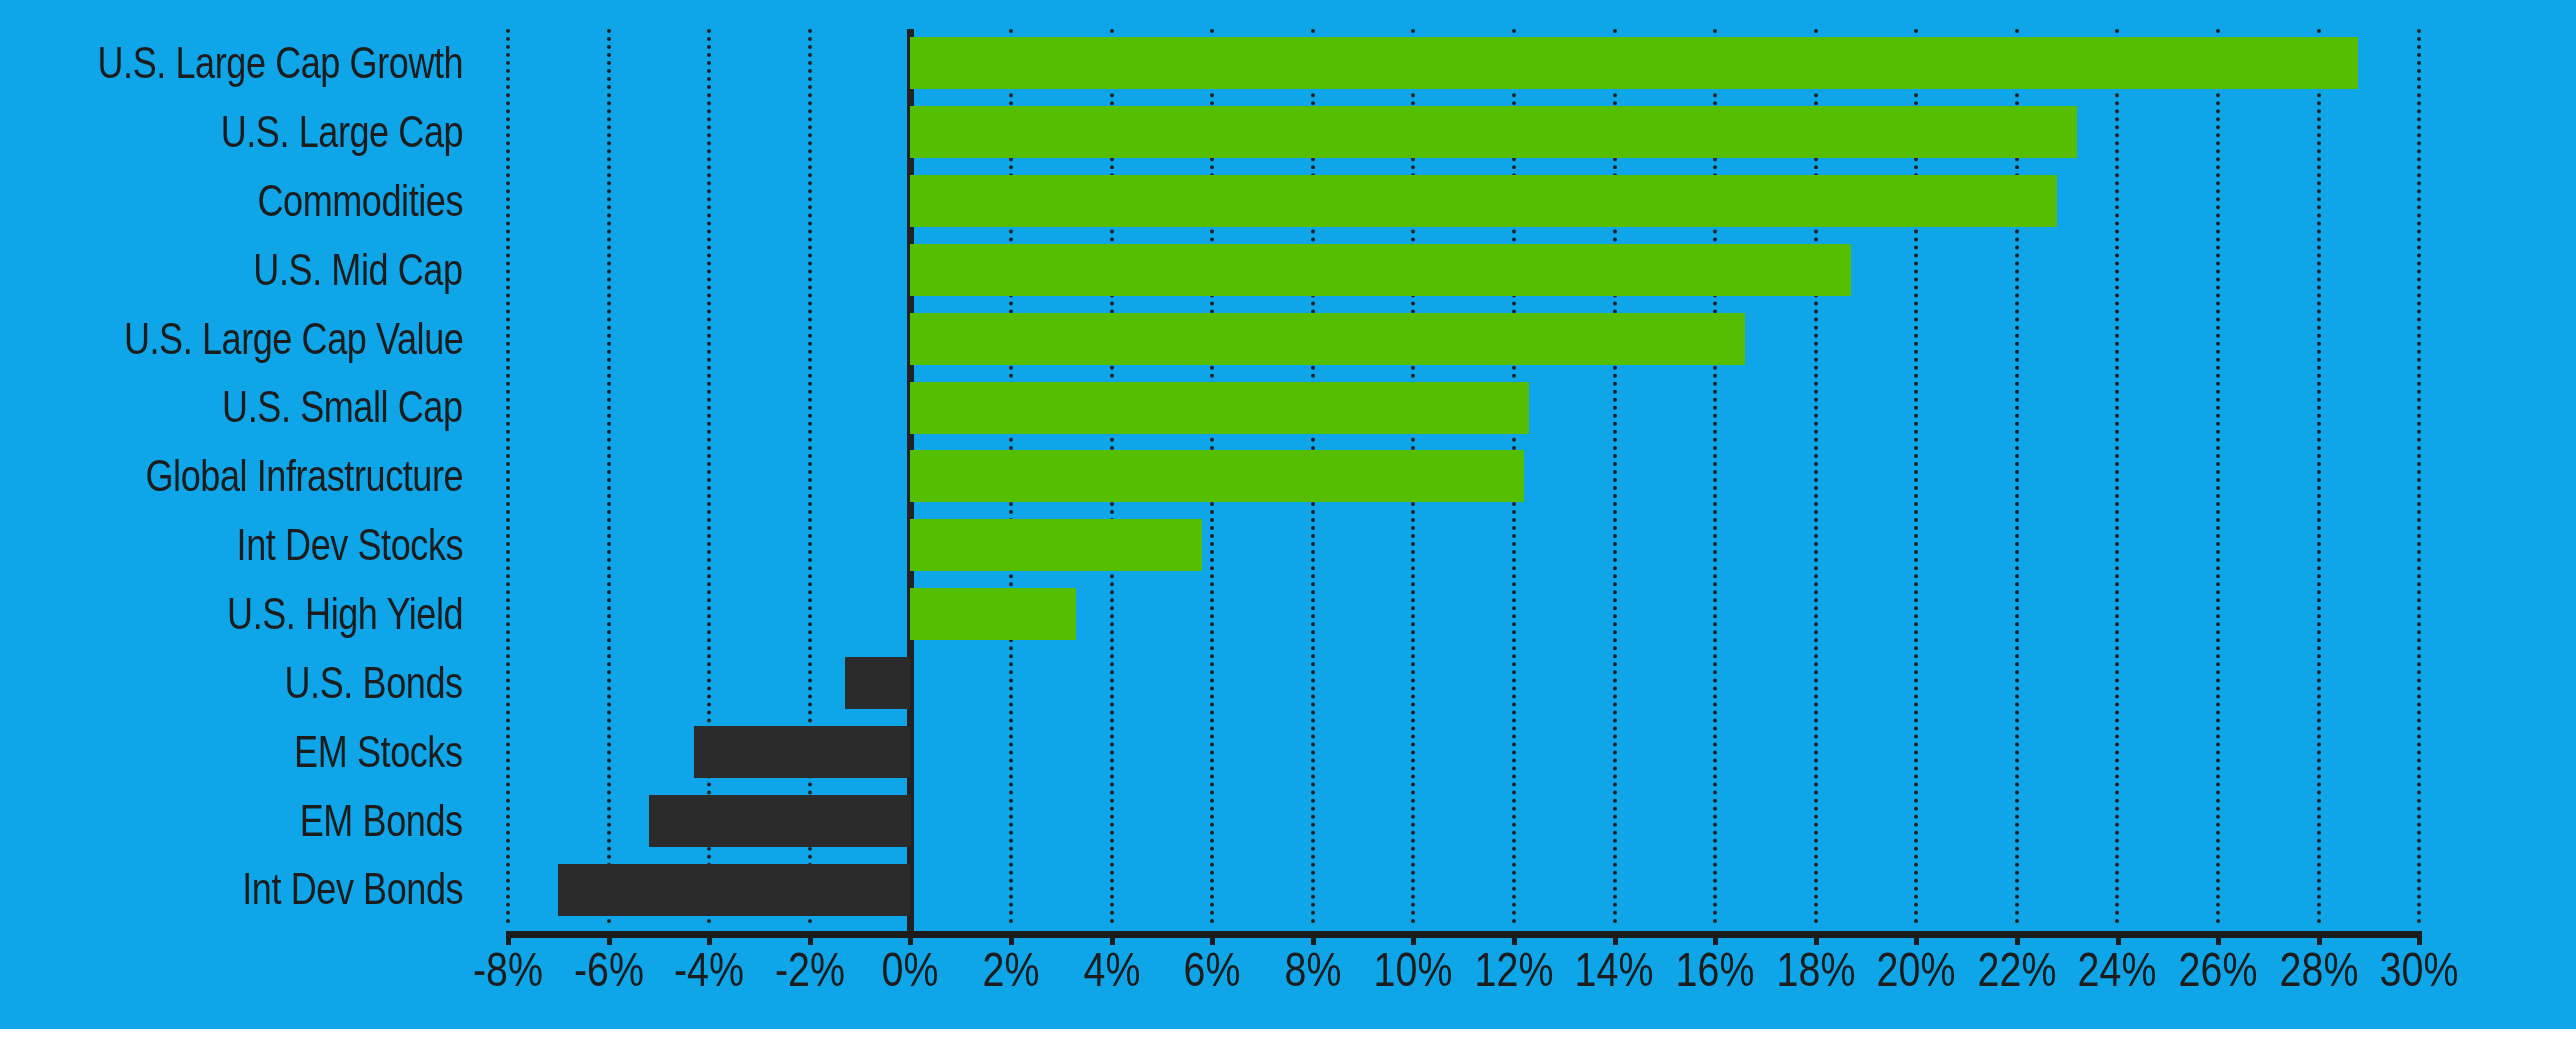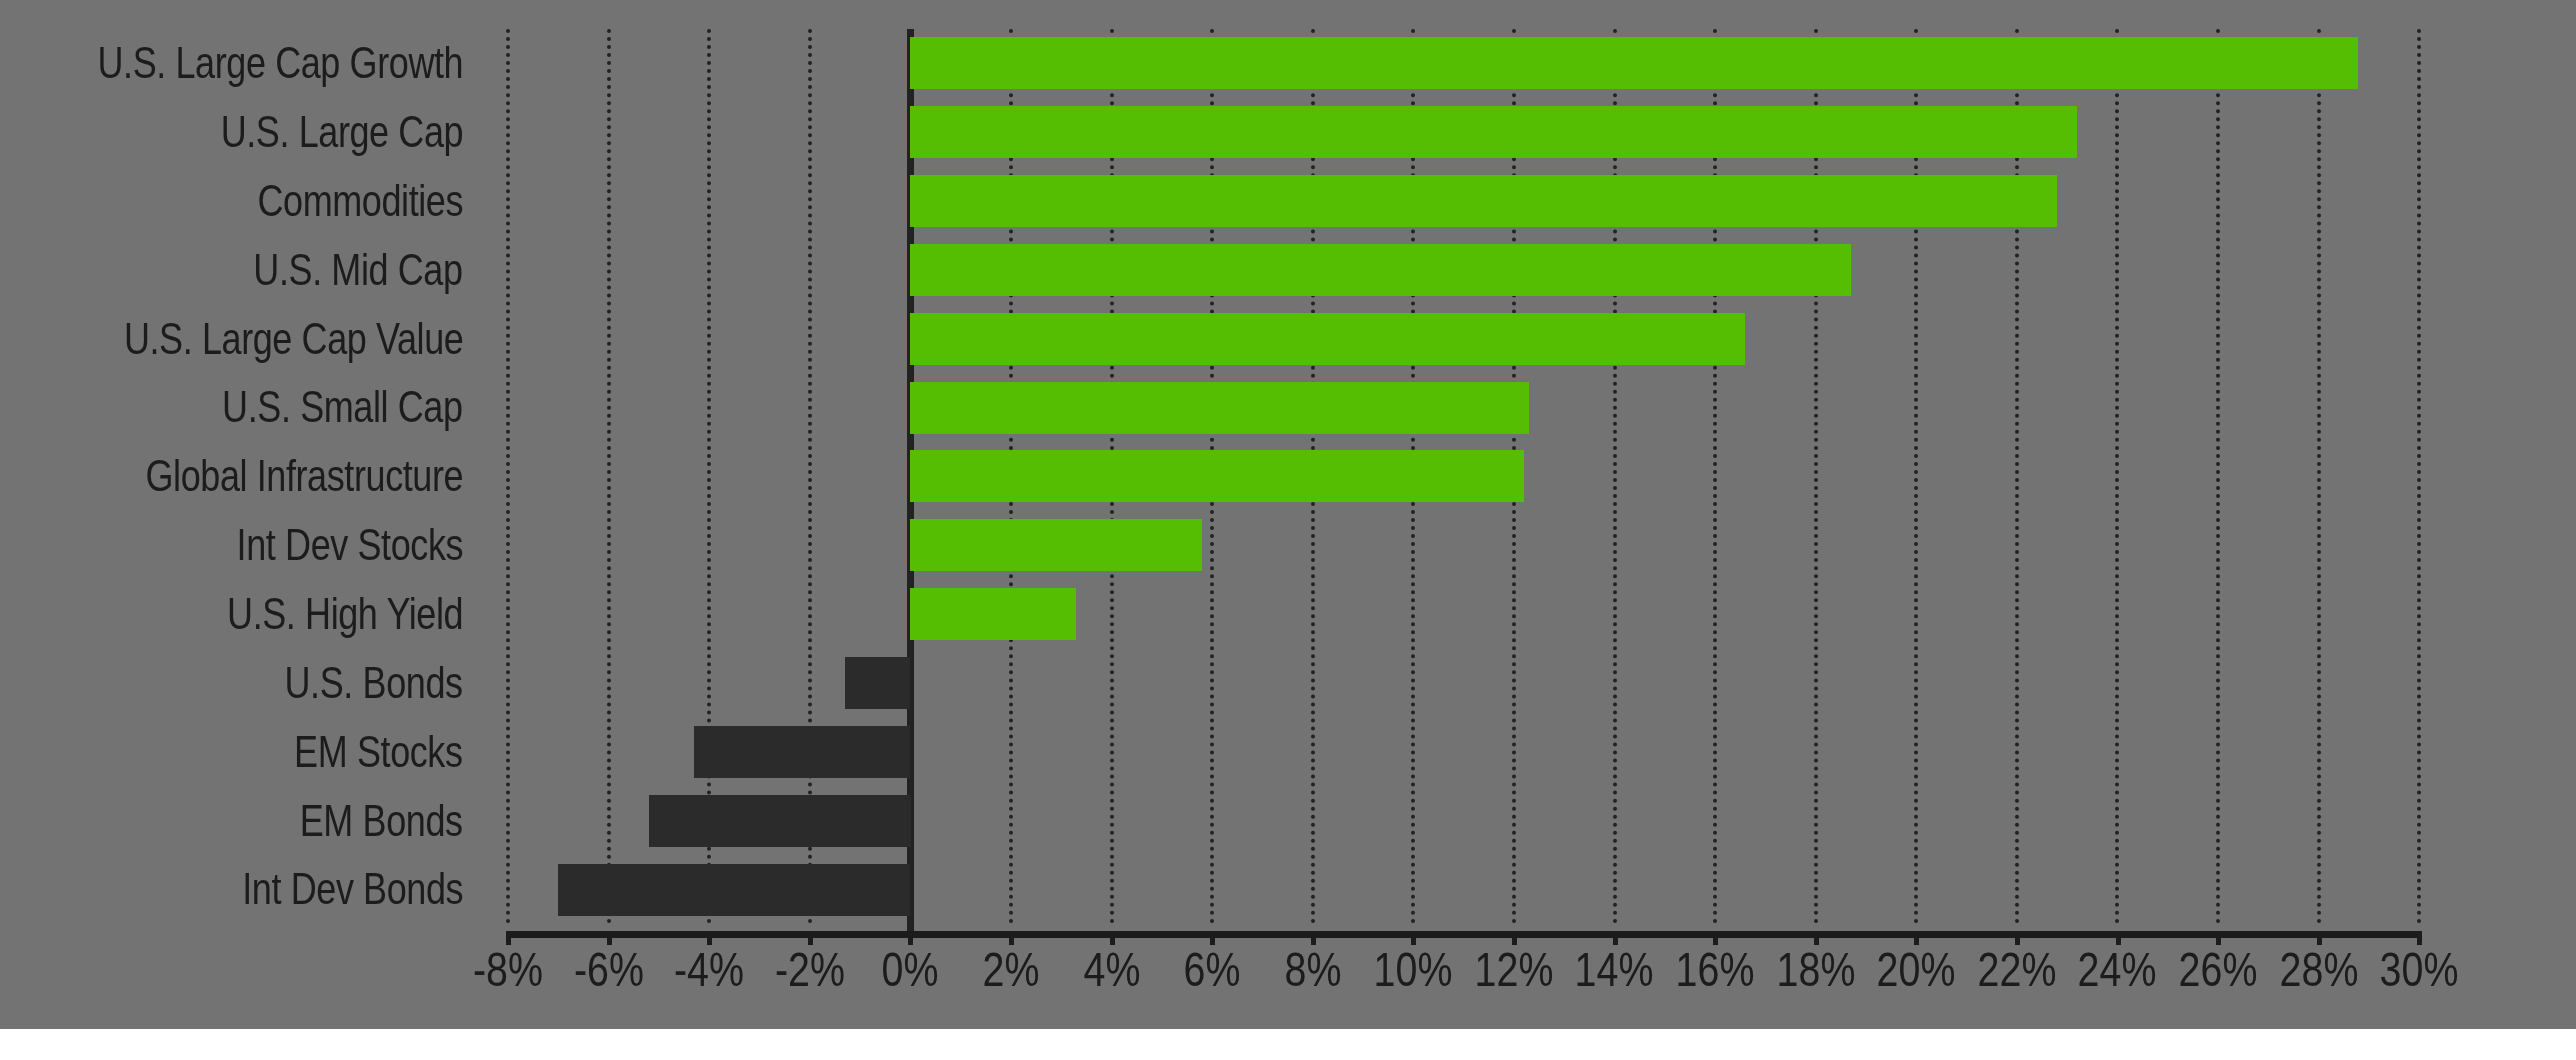--- a/index.html
+++ b/index.html
@@ -11,21 +11,21 @@
     width: 2576px;
     height: 1061px;
     font-family: "Liberation Sans", sans-serif;
     overflow: hidden;
   }
 
   #chart-root {
     position: relative;
     width: 2576px;
     height: 1029px;
-    background: #737373;
+    background: #0ea5e9;
   }
 
   
   #plot-area {
     position: absolute;
     left: 508px;          
     top: 29px;
     width: 1911px;        
     height: 895px;
   }

